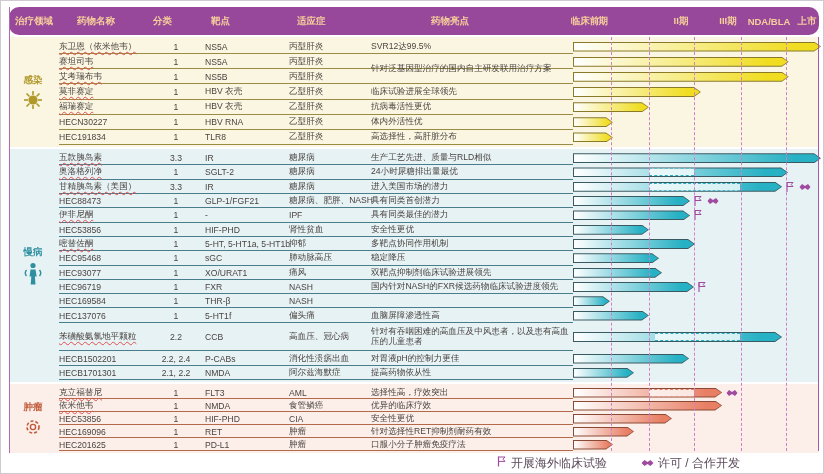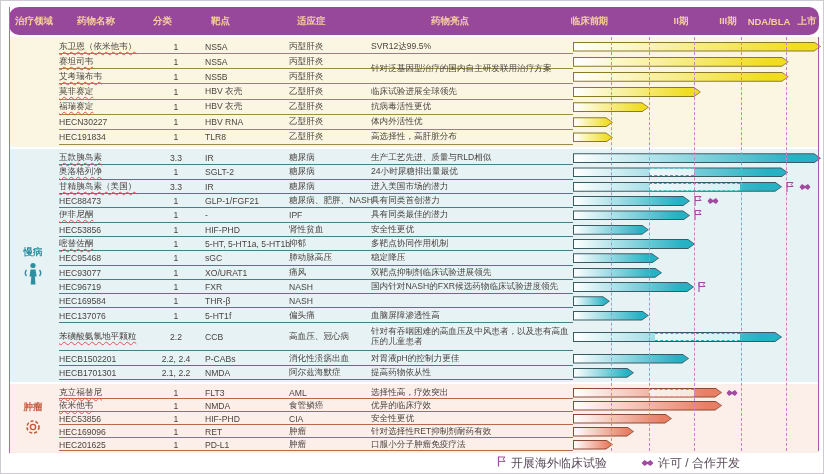--- a/index.html
+++ b/index.html
@@ -61,20 +61,36 @@
   <div id="guides">
       <div class="vdash" style="left: 610px;"></div>
       <div class="vdash" style="left: 648px;"></div>
       <div class="vdash" style="left: 693px;"></div>
       <div class="vdash" style="left: 740px;"></div>
       <div class="vdash" style="left: 785px;"></div>
       <div class="vsolid" style="left: 817px;"></div>
     </div>
   <div id="sections">
       <div class="sec" style="top: 36px; height: 110px; background: rgb(251, 246, 226);">
+        <div class="areabox">
+          <div class="arealabel" style="color: rgb(176, 152, 42);">感染</div>
+          <div style="line-height: 0;"><svg width="20" height="20" viewBox="0 0 20 20">
+              <g stroke="#b0982a" stroke-width="1.6">
+                <line x1="10" y1="1" x2="10" y2="5"></line>
+                <line x1="10" y1="15" x2="10" y2="19"></line>
+                <line x1="1" y1="10" x2="5" y2="10"></line>
+                <line x1="15" y1="10" x2="19" y2="10"></line>
+                <line x1="3.5" y1="3.5" x2="6.5" y2="6.5"></line>
+                <line x1="13.5" y1="13.5" x2="16.5" y2="16.5"></line>
+                <line x1="3.5" y1="16.5" x2="6.5" y2="13.5"></line>
+                <line x1="13.5" y1="6.5" x2="16.5" y2="3.5"></line>
+              </g>
+              <circle cx="10" cy="10" r="4.6" fill="#b0982a"></circle>
+            </svg></div>
+        </div>
         <div class="row">
           <div class="rline" style="border-color: rgb(155, 139, 69);"></div>
           <div class="cell c-name wavy">东卫恩（依米他韦）</div>
           <div class="cell c-cls">1</div>
           <div class="cell c-target">NS5A</div>
           <div class="cell c-ind">丙型肝炎</div>
           <div class="cell c-hl">SVR12达99.5%</div>
           <div class="track">
             <div class="arr" style="width: 100%; background: rgb(138, 122, 40);">
               <div class="arrin" style="background: linear-gradient(90deg, rgb(255, 255, 255) 0%, rgb(240, 221, 34) 90%);"></div>

